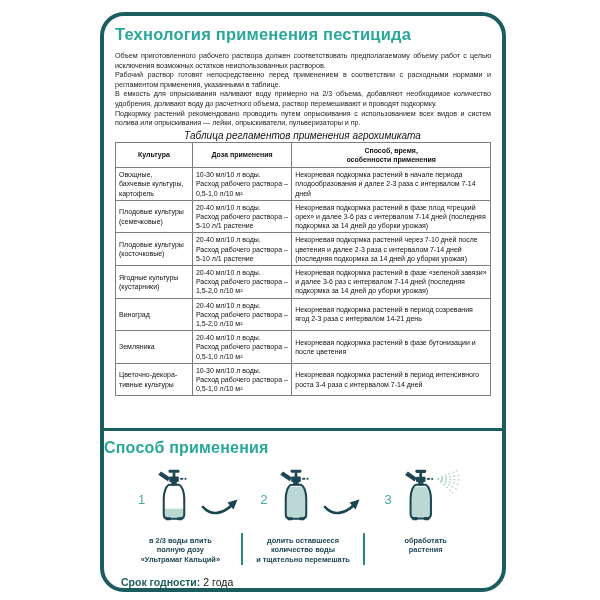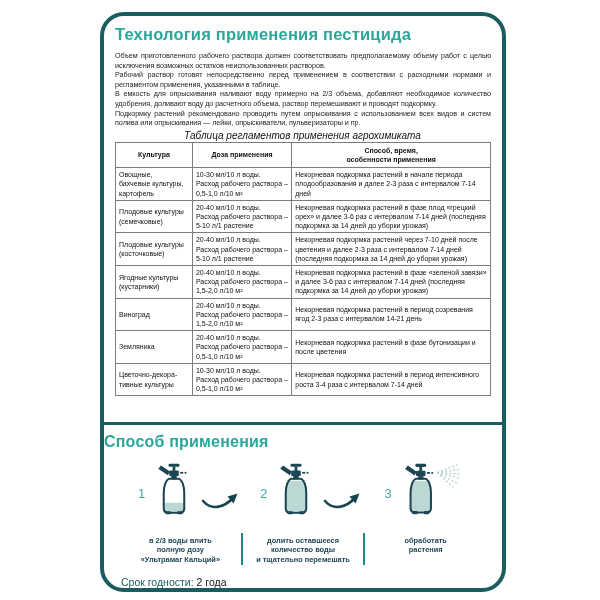--- a/index.html
+++ b/index.html
@@ -43,28 +43,28 @@
     display:flex; align-items:flex-end; justify-content:flex-start;
     height:62px; padding:0 0 0 34px;
   }
   .step { display:flex; align-items:flex-end; }
   .step-num {
     color:#45a8a0; font-size:13px; line-height:13px; align-self:center;
     margin:10px 7px 0 0;
   }
   .bottle-svg { display:block; }
   .arrow-svg { display:block; margin:0 6px 2px 4px; }
-  .captions { display:flex; align-items:stretch; margin-top:18px; padding:0 18px; }
+  .captions { display:flex; align-items:stretch; margin-top:12px; padding:0 18px; }
   .cap {
     flex:1; text-align:center; font-weight:bold; font-size:7.4px;
     line-height:9.8px; color:#1d4653; white-space:pre-line; padding-top:3px;
   }
   .vline { width:2px; background:#1e8a86; margin:0 2px; flex:none; }
   .footer { margin:11px 0 0 17px; font-size:10.5px; }
-  .footer .lbl { font-weight:normal; color:#1b5c5f; }
+  .footer .lbl { font-weight:bold; color:#1b5c5f; }
   .footer .val { color:#151515; margin-left:3px; }
   .fill-dark { fill:#1d4653; }
   .stroke-dark { stroke:#1d4653; }
 </style>
 </head>
 <body>
 
 <div class="card">
 
   <div class="top">

